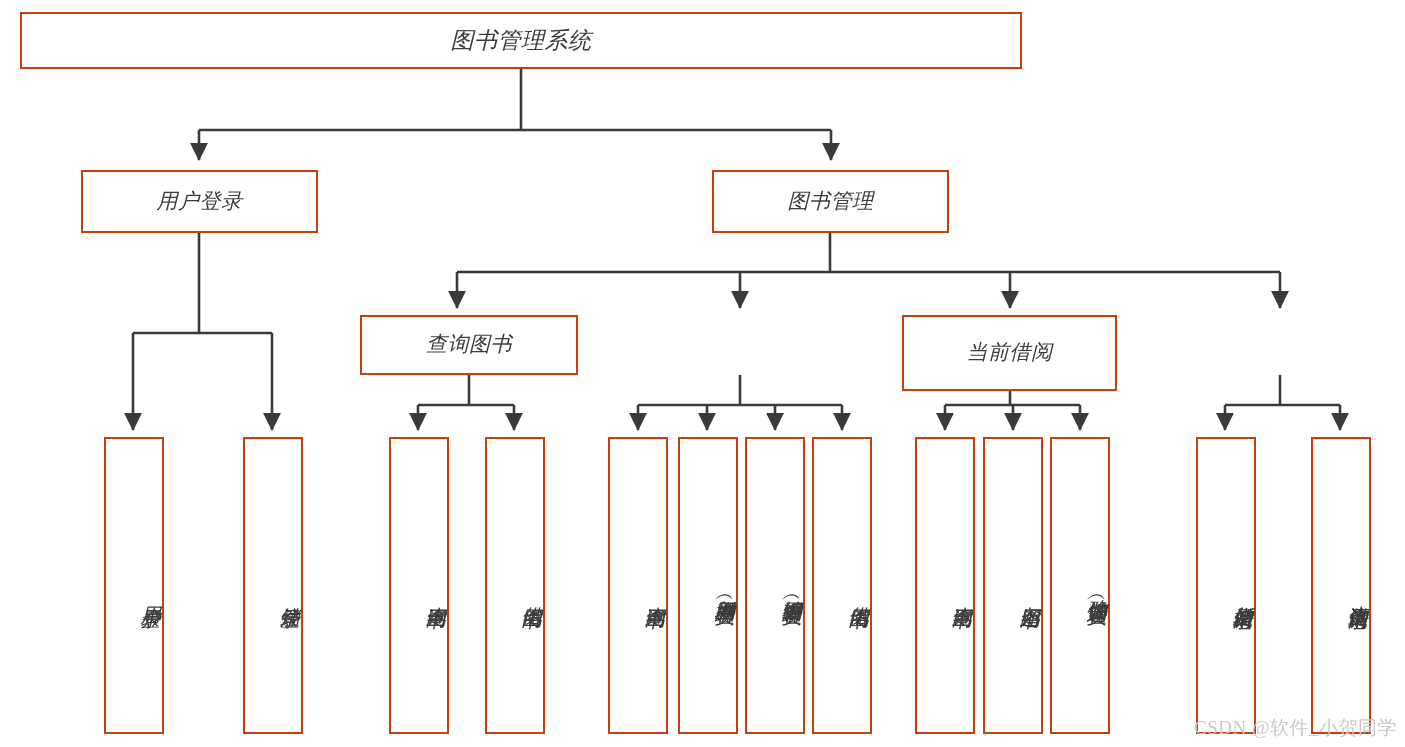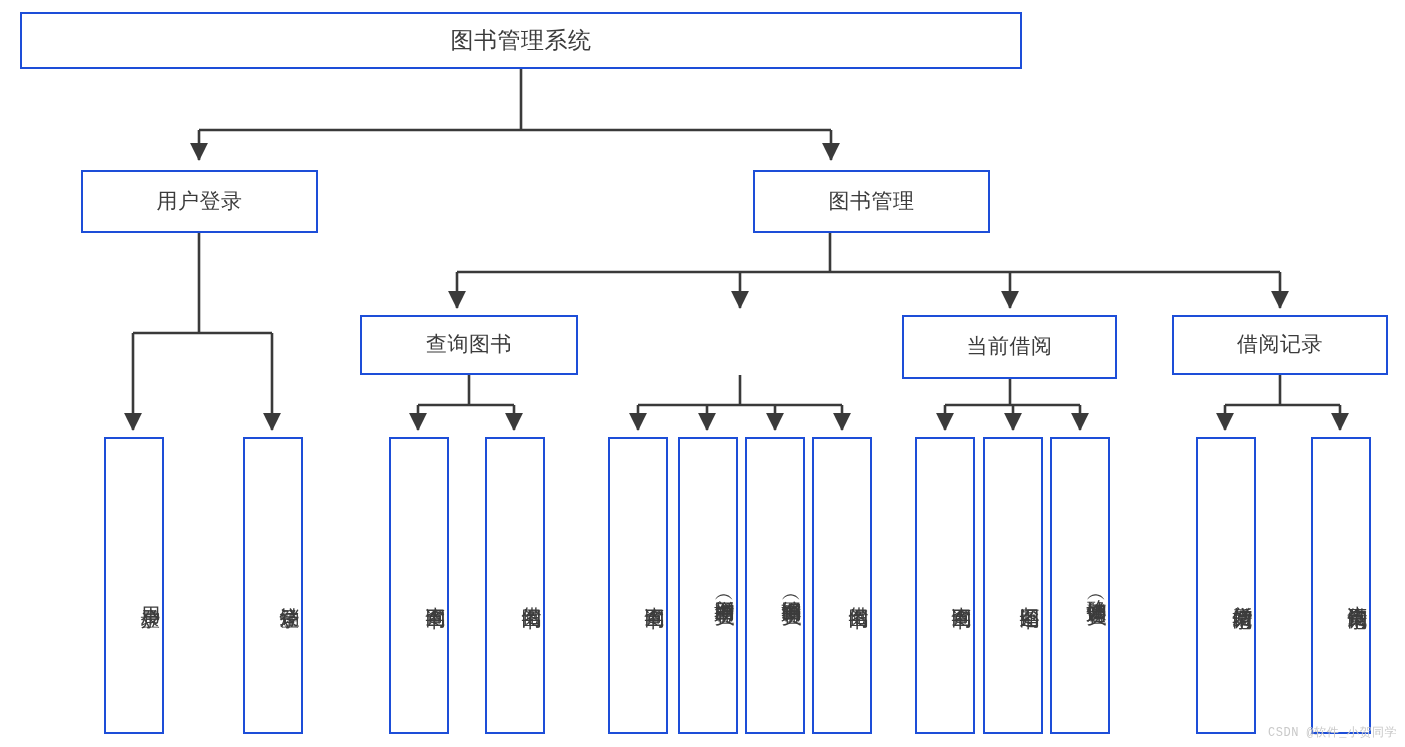--- a/index.html
+++ b/index.html
@@ -21,30 +21,31 @@
     position: absolute;
     left: 0;
     top: 0;
     width: 1405px;
     height: 747px;
     pointer-events: none;
   }
   .node {
     position: absolute;
     box-sizing: border-box;
-    border: 2px solid #1d4ed8;
+    border: 2px solid #c2410c;
     background: #ffffff;
     display: flex;
     align-items: center;
     justify-content: center;
     color: #3c3c3c;
     font-size: 21px;
     line-height: 1.12;
     letter-spacing: 0.5px;
     text-align: right;
+    font-style: italic;
   }
   .node.horiz {
     writing-mode: horizontal-tb;
   }
   .node.vert {
     writing-mode: vertical-rl;
     text-orientation: upright;
     align-items: flex-start;
     justify-content: center;
     padding-top: 14px;
@@ -52,24 +53,24 @@
     letter-spacing: 1px;
   }
   .node.vert.tall-text {
     padding-top: 6px;
   }
   .watermark {
     position: absolute;
     right: 8px;
     bottom: 6px;
     color: #c9c9c9;
-    font-size: 12px;
+    font-size: 19px;
     letter-spacing: 0.5px;
     white-space: nowrap;
-    font-family: Liberation Mono, monospace;
+    font-family: Liberation Serif, serif;
     margin-left: 25px;
   }
 </style>
 </head>
 <body>
 
 <div id="canvas">
 
   <svg id="wires" viewBox="0 0 1405 747" xmlns="http://www.w3.org/2000/svg">
     <defs>
@@ -118,28 +119,27 @@
       <path d="M 1225 405 L 1340 405"></path>
       <path d="M 1225 405 L 1225 430" marker-end="url(#arrow)"></path>
       <path d="M 1340 405 L 1340 430" marker-end="url(#arrow)"></path>
     </g>
   </svg>
 
   <div class="node horiz" style="left:20px; top:12px; width:1002px; height:57px; font-size:23px;">图书管理系统</div>
 
   <div class="node horiz" style="left:81px; top:170px; width:237px; height:63px;">用户登录</div>
 
-  <div class="node horiz" style="left:712px; top:170px; width:237px; height:63px;margin-left:41px;">图书管理</div>
+  <div class="node horiz" style="left:712px; top:170px; width:237px; height:63px;">图书管理</div>
 
   <div class="node horiz" style="left:360px; top:315px; width:218px; height:60px;">查询图书</div>
 
 
-  <div class="node horiz" style="left:902px; top:315px; width:215px; height:64px;">当前借阅</div>
+  <div class="node horiz" style="left:902px; top:315px; width:215px; height:76px;">当前借阅</div>
 
-  <div class="node horiz" style="left:1172px; top:315px; width:216px; height:60px;">借阅记录</div>
 
   <div class="node vert" style="left:104px; top:437px; width:60px; height:297px;">用户登录</div>
 
   <div class="node vert" style="left:243px; top:437px; width:60px; height:297px;">注销登录</div>
 
   <div class="node vert" style="left:389px; top:437px; width:60px; height:297px;">查询图书</div>
 
   <div class="node vert" style="left:485px; top:437px; width:60px; height:297px;">借阅图书</div>
 
   <div class="node vert" style="left:608px; top:437px; width:60px; height:297px;">查询图书</div>

